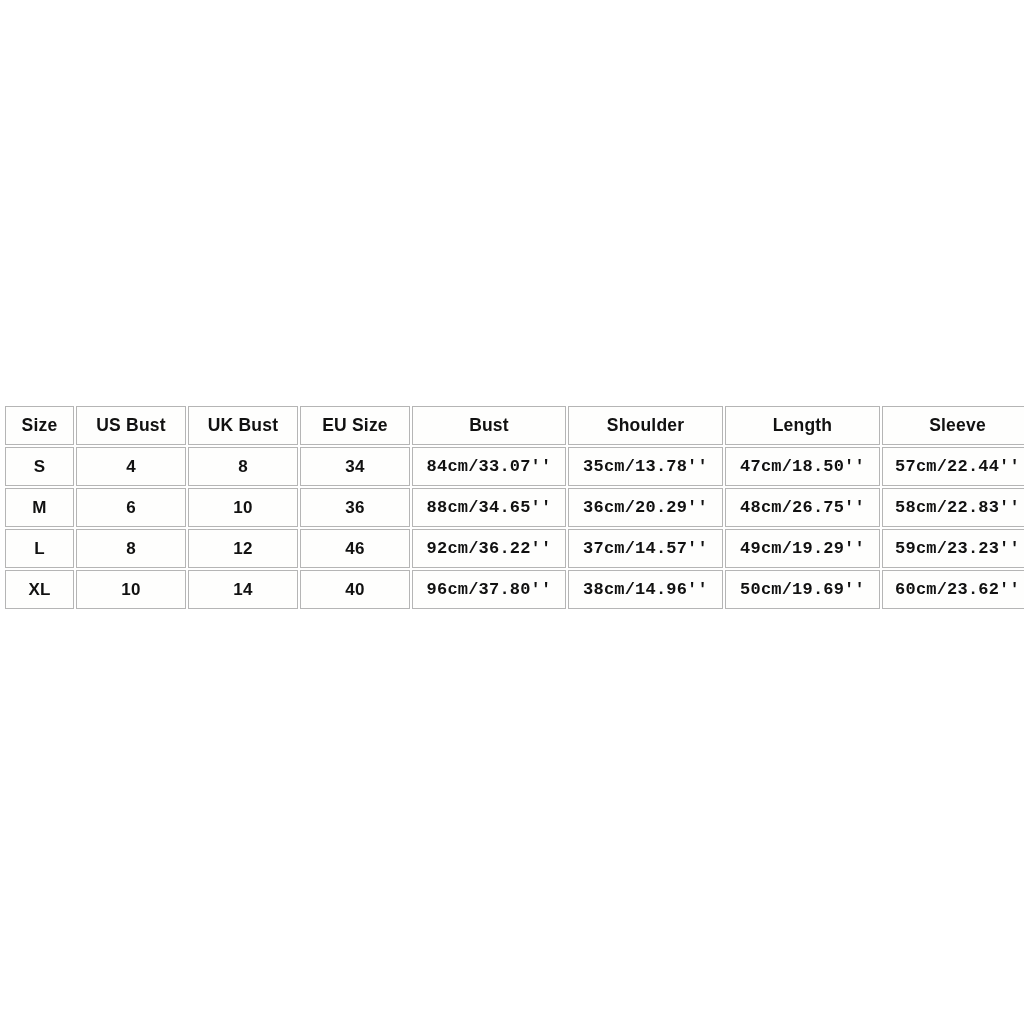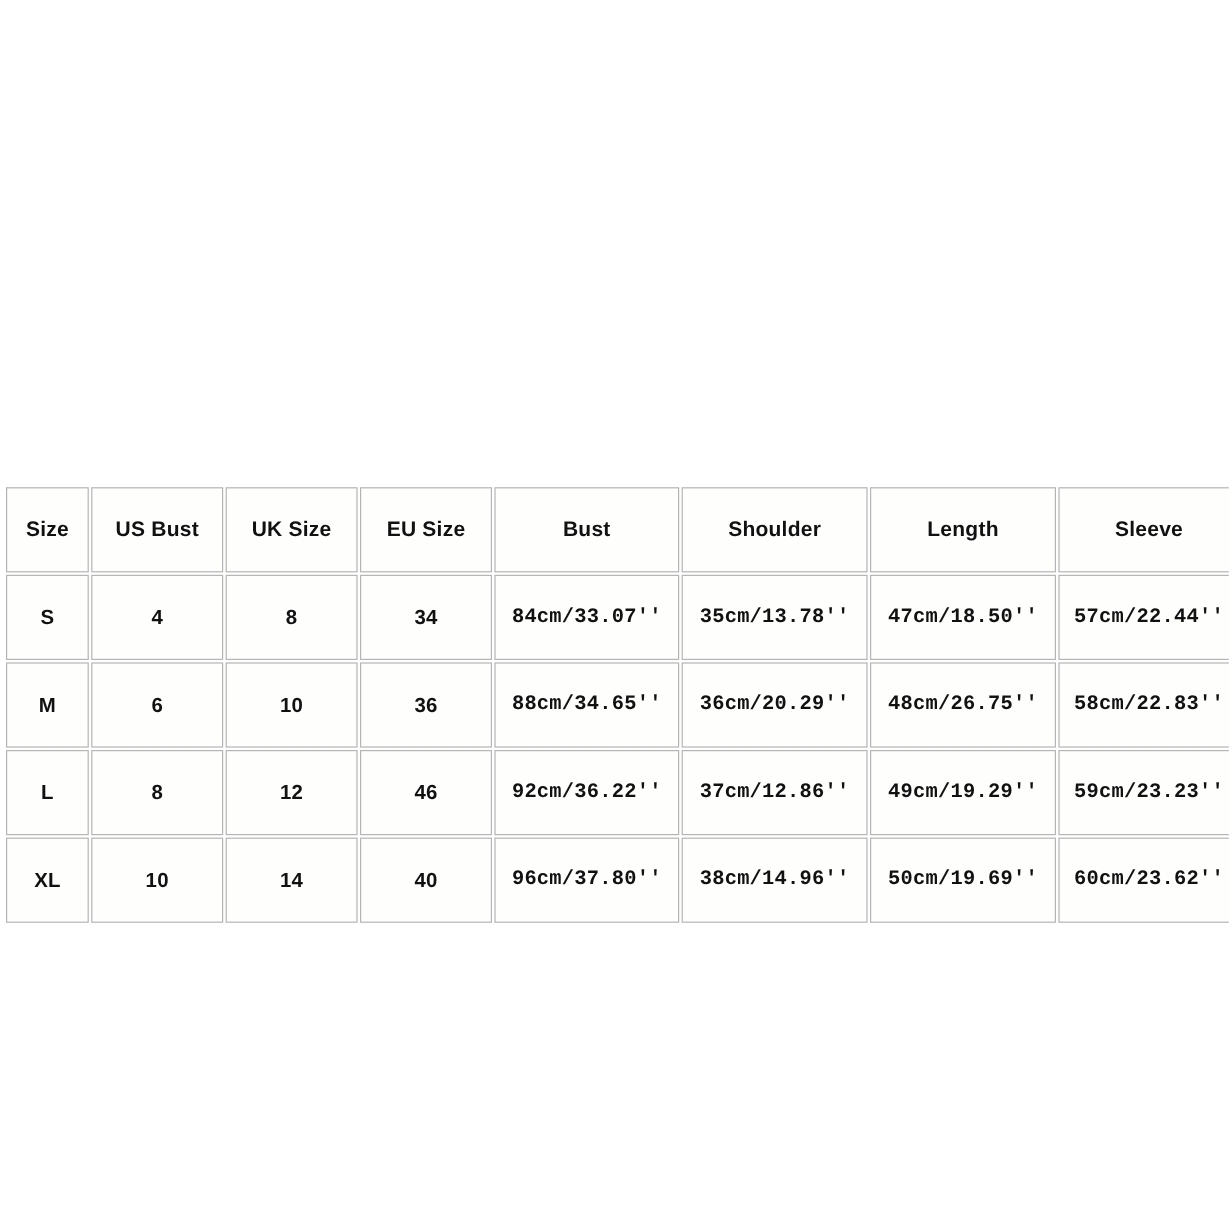--- a/index.html
+++ b/index.html
@@ -35,21 +35,21 @@
   table.size-chart th {
     border: 1px solid #b5b5b5;
     background: #fefefd;
     height: 37px;
     text-align: center;
     vertical-align: middle;
     font-weight: bold;
     color: #111111;
     font-size: 17px;
     letter-spacing: 0.2px;
-    padding: 16px 2px;
+    padding: 0 2px;
     white-space: nowrap;
     overflow: hidden;
   }
 
   table.size-chart thead th {
     font-size: 17.5px;
   }
 
   
   col.c-size     { width: 69px; }
@@ -75,21 +75,21 @@
       <col class="c-eu">
       <col class="c-bust">
       <col class="c-shoulder">
       <col class="c-length">
       <col class="c-sleeve">
     </colgroup>
     <thead>
       <tr>
         <th>Size</th>
         <th>US Bust</th>
-        <th>UK Size</th>
+        <th>UK Bust</th>
         <th>EU Size</th>
         <th>Bust</th>
         <th>Shoulder</th>
         <th>Length</th>
         <th>Sleeve</th>
       </tr>
     </thead>
     <tbody>
       <tr>
         <td>S</td>
@@ -110,21 +110,21 @@
         <td class="measure">36cm/20.29''</td>
         <td class="measure">48cm/26.75''</td>
         <td class="measure">58cm/22.83''</td>
       </tr>
       <tr>
         <td>L</td>
         <td>8</td>
         <td>12</td>
         <td>46</td>
         <td class="measure">92cm/36.22''</td>
-        <td class="measure">37cm/12.86''</td>
+        <td class="measure">37cm/14.57''</td>
         <td class="measure">49cm/19.29''</td>
         <td class="measure">59cm/23.23''</td>
       </tr>
       <tr>
         <td>XL</td>
         <td>10</td>
         <td>14</td>
         <td>40</td>
         <td class="measure">96cm/37.80''</td>
         <td class="measure">38cm/14.96''</td>

